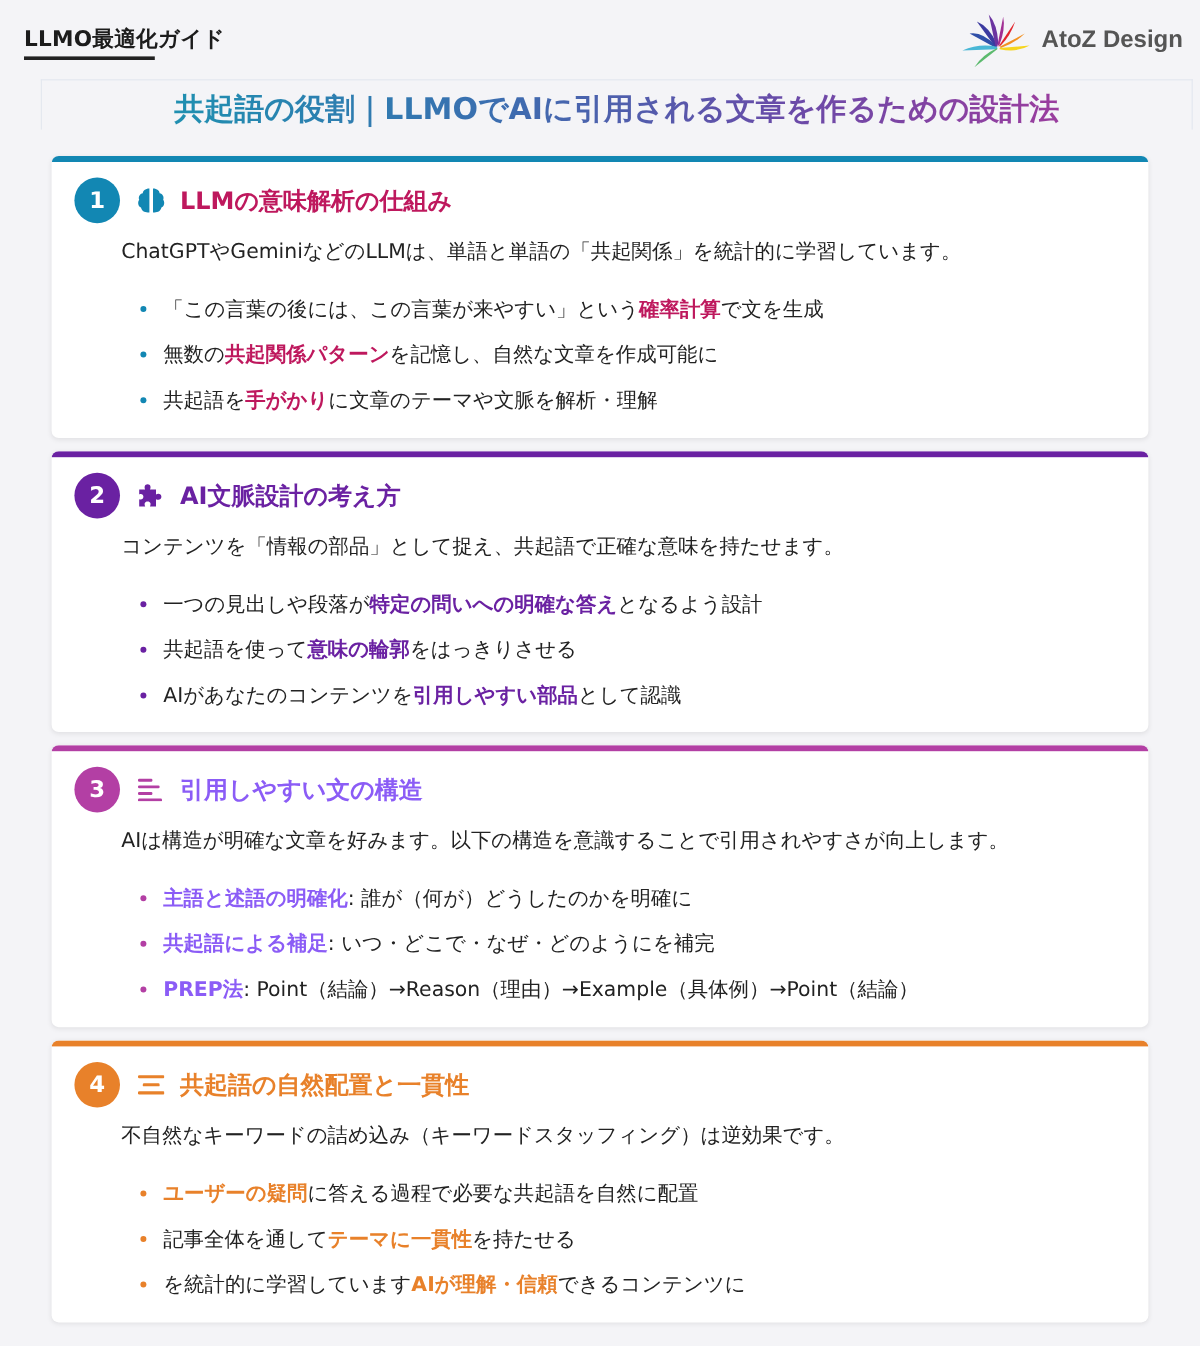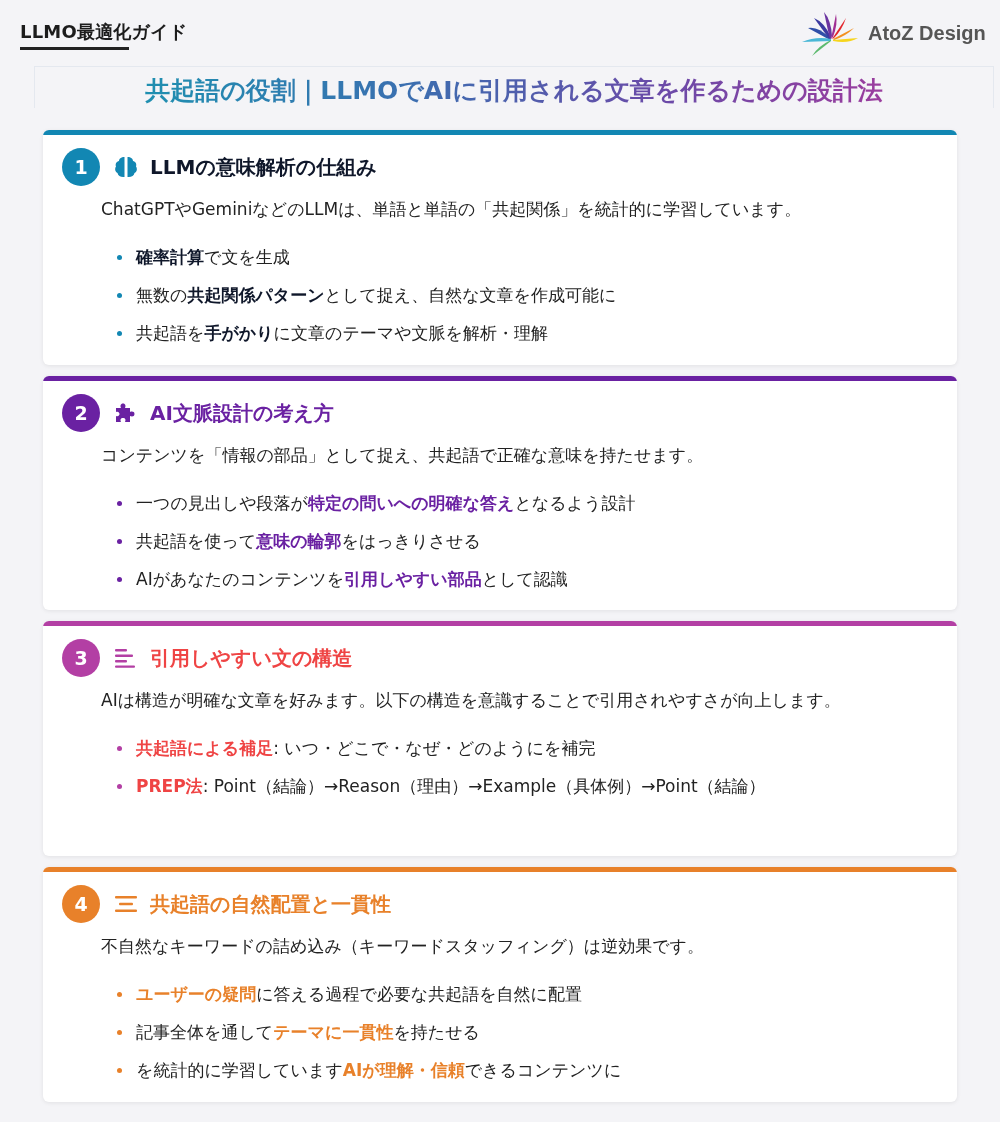--- a/index.html
+++ b/index.html
@@ -71,25 +71,25 @@
     }
     .card-list { position: absolute; left: 74px; top: 108px; list-style: none; }
     .card-list li {
       height: 38px; display: flex; align-items: center;
       font-size: 17px; color: #222; white-space: nowrap;
     }
     .bullet { width: 5px; height: 5px; border-radius: 50%; margin-right: 14px; flex: none; }
     .hl { font-weight: bold; }
 
     .c1 .card-bar, .c1 .num, .c1 .bullet { background: #1287b3; }
-    .c1 .head-title, .c1 .hl { color: #0f172a; }
+    .c1 .head-title, .c1 .hl { color: #be185d; }
     .c2 .card-bar, .c2 .num, .c2 .bullet { background: #6a21a2; }
     .c2 .head-title, .c2 .hl { color: #6a21a2; }
     .c3 .card-bar, .c3 .num, .c3 .bullet { background: #b33fa4; }
-    .c3 .head-title, .c3 .hl { color: #ef4444; }
+    .c3 .head-title, .c3 .hl { color: #8b5cf6; }
     .c4 .card-bar, .c4 .num, .c4 .bullet { background: #e8812a; }
     .c4 .head-title, .c4 .hl { color: #e8812a; }
   </style>
 </head>
 <body>
 
 <div class="page">
 
   <div class="guide-label">LLMO最適化ガイド</div>
   <div class="guide-underline"></div>
@@ -122,28 +122,29 @@
             <path d="M10.5 1 C7 1 5 3 5 5 C2.5 5.5 1 8 2 10.5 C0.5 12.5 1 16 3.5 17 C4 20 7 21.5 10.5 21 Z" fill="#1287b3"></path>
             <path d="M13.5 1 C17 1 19 3 19 5 C21.5 5.5 23 8 22 10.5 C23.5 12.5 23 16 20.5 17 C20 20 17 21.5 13.5 21 Z" fill="#1287b3"></path>
           </svg>
       </span>
       <h2 class="head-title">LLMの意味解析の仕組み</h2>
     </div>
     <p class="card-intro">ChatGPTやGeminiなどのLLMは、単語と単語の「共起関係」を統計的に学習しています。</p>
     <ul class="card-list">
       <li>
           <span class="bullet"></span>
+          <span>「この言葉の後には、この言葉が来やすい」という</span>
           <span class="hl">確率計算</span>
           <span>で文を生成</span>
         </li>
       <li>
           <span class="bullet"></span>
           <span>無数の</span>
           <span class="hl">共起関係パターン</span>
-          <span>として捉え、自然な文章を作成可能に</span>
+          <span>を記憶し、自然な文章を作成可能に</span>
         </li>
       <li>
           <span class="bullet"></span>
           <span>共起語を</span>
           <span class="hl">手がかり</span>
           <span>に文章のテーマや文脈を解析・理解</span>
         </li>
     </ul>
   </section>
 
@@ -193,20 +194,26 @@
             <rect x="0" y="17.4" width="20" height="2.4" rx="1" fill="#b33fa4"></rect>
           </svg>
       </span>
       <h2 class="head-title">引用しやすい文の構造</h2>
     </div>
     <p class="card-intro">AIは構造が明確な文章を好みます。以下の構造を意識することで引用されやすさが向上します。</p>
     <ul class="card-list">
       <li>
           <span class="bullet"></span>
           <span></span>
+          <span class="hl">主語と述語の明確化</span>
+          <span>: 誰が（何が）どうしたのかを明確に</span>
+        </li>
+      <li>
+          <span class="bullet"></span>
+          <span></span>
           <span class="hl">共起語による補足</span>
           <span>: いつ・どこで・なぜ・どのようにを補完</span>
         </li>
       <li>
           <span class="bullet"></span>
           <span></span>
           <span class="hl">PREP法</span>
           <span>: Point（結論）→Reason（理由）→Example（具体例）→Point（結論）</span>
         </li>
     </ul>

